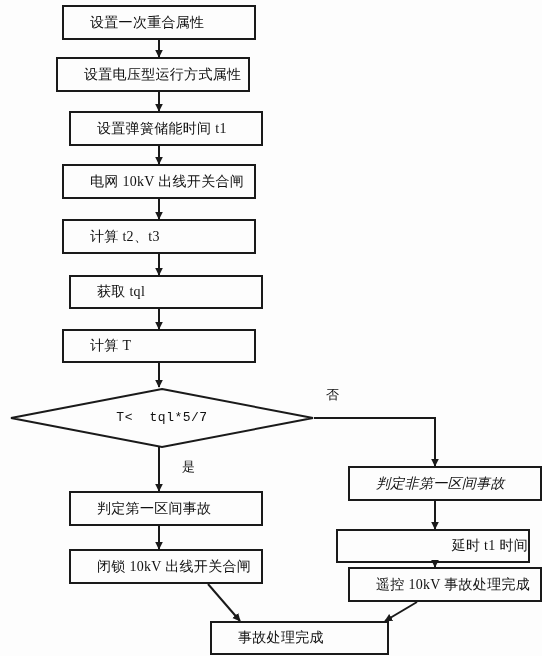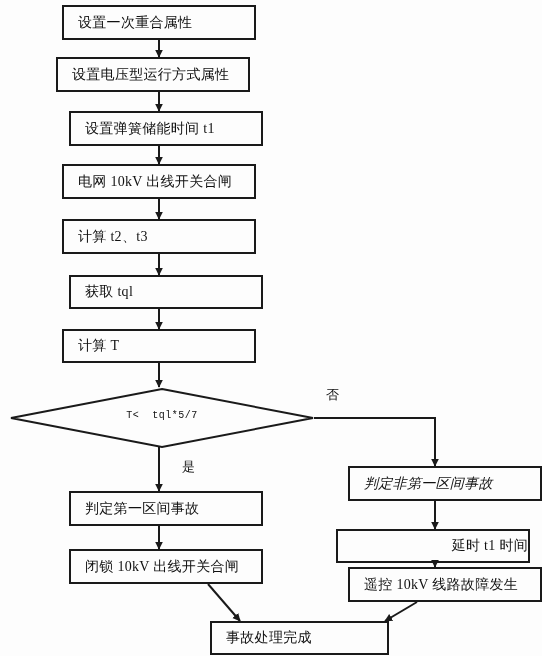--- a/index.html
+++ b/index.html
@@ -26,37 +26,38 @@
     display: flex;
     align-items: center;
     color: #111111;
     font-size: 14px;
     line-height: 1;
     letter-spacing: 0.3px;
     white-space: nowrap;
   }
   .node > .node-label {
     padding-left: 14px;
+    margin-left: 12px;
   }
   .diamond-wrap {
     position: absolute;
   }
   .diamond-wrap svg {
     position: absolute;
     left: 0;
     top: 0;
     overflow: visible;
   }
   .diamond-label {
     position: absolute;
     width: 100%;
     text-align: center;
     color: #111111;
     font-family: "Liberation Mono", "DejaVu Sans Mono", monospace;
-    font-size: 10px;
+    font-size: 13px;
     letter-spacing: 0.5px;
     white-space: nowrap;
   }
   .edge-label {
     position: absolute;
     color: #111111;
     font-size: 13px;
     font-family: "Liberation Serif", "DejaVu Serif", serif;
     white-space: nowrap;
   }
@@ -161,20 +162,20 @@
 
   <div class="node" style="left:348px; top:466px; width:194px; height:35px;font-style:italic;">
     <span class="node-label">判定非第一区间事故</span>
   </div>
 
   <div class="node" style="left:336px; top:529px; width:194px; height:34px;justify-content:flex-end;">
     <span class="node-label">延时 t1 时间</span>
   </div>
 
   <div class="node" style="left:348px; top:567px; width:194px; height:35px;">
-    <span class="node-label">遥控 10kV 线路故障发生</span>
+    <span class="node-label">遥控 10kV 事故处理完成</span>
   </div>
 
   <div class="node" style="left:210px; top:621px; width:179px; height:34px;">
     <span class="node-label">事故处理完成</span>
   </div>
 
 </div>
 
 </body></html>

